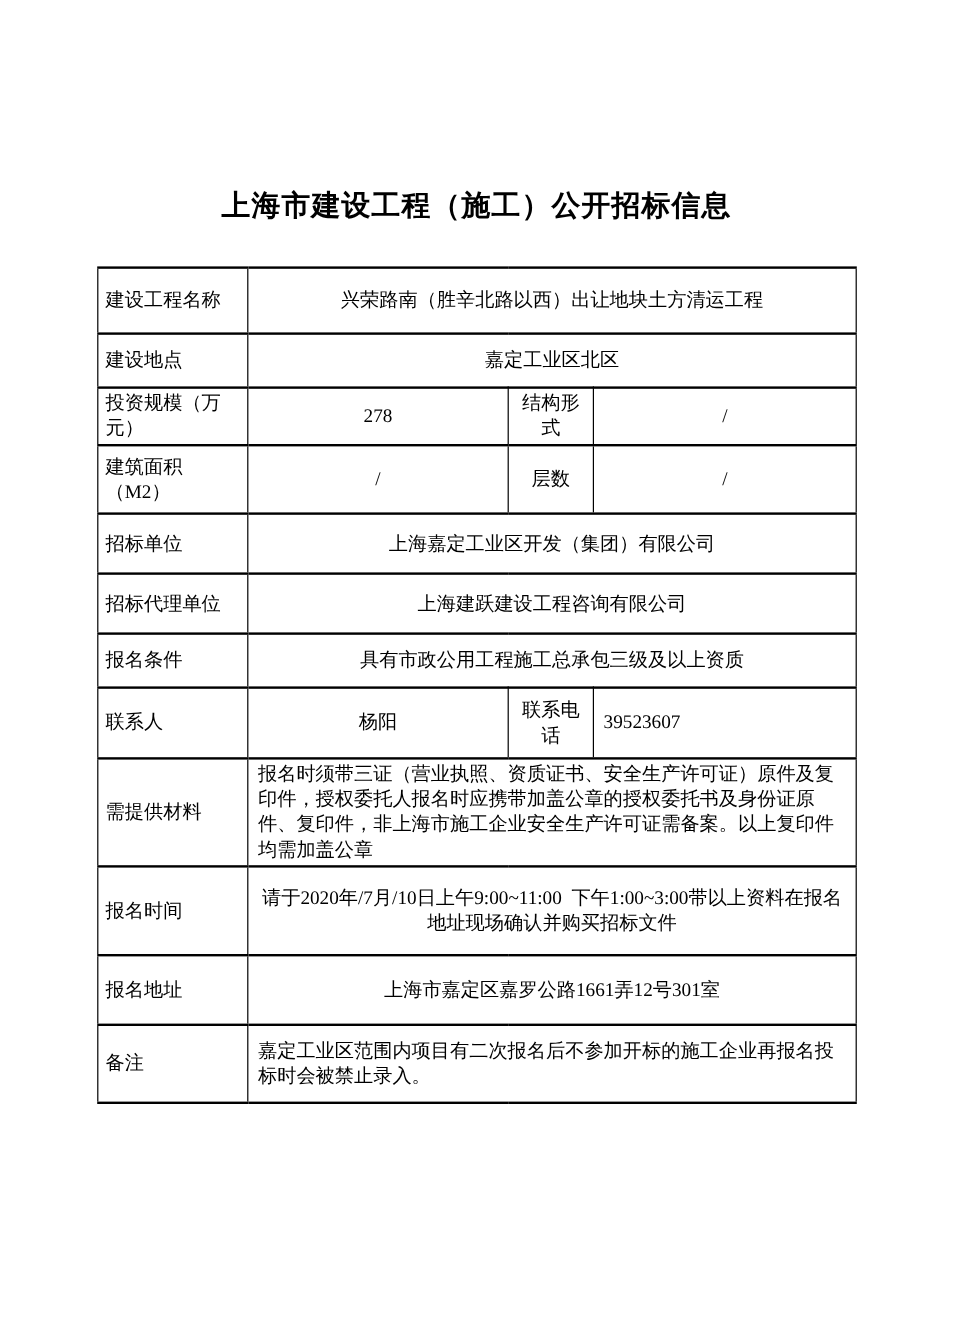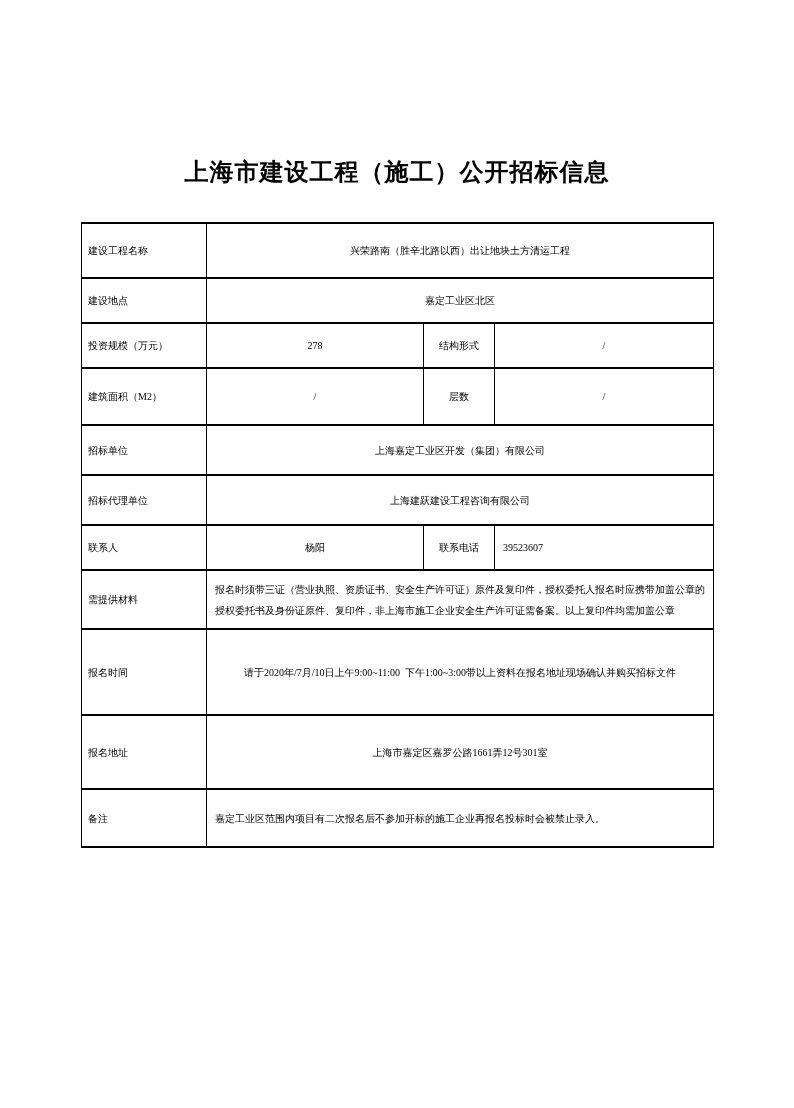--- a/index.html
+++ b/index.html
@@ -32,21 +32,21 @@
     left: 81px;
     top: 222px;
     width: 632px;
     border-collapse: collapse;
     table-layout: fixed;
   }
   .info-table td {
     border: 1px solid #000000;
     border-top: 2px solid #000000;
     border-bottom: 2px solid #000000;
-    font-size: 10px;
+    font-size: 16px;
     line-height: 21px;
     vertical-align: middle;
     padding: 2px 4px;
     overflow: hidden;
   }
   .info-table .lbl {
     text-align: left;
     padding-left: 6px;
   }
   .info-table .val {
@@ -110,20 +110,24 @@
     </tr>
     <tr>
       <td class="lbl">招标单位</td>
       <td class="val" colspan="3">上海嘉定工业区开发（集团）有限公司</td>
     </tr>
     <tr>
       <td class="lbl">招标代理单位</td>
       <td class="val" colspan="3">上海建跃建设工程咨询有限公司</td>
     </tr>
     <tr>
+      <td class="lbl">报名条件</td>
+      <td class="val" colspan="3">具有市政公用工程施工总承包三级及以上资质</td>
+    </tr>
+    <tr>
       <td class="lbl">联系人</td>
       <td class="val">杨阳</td>
       <td class="val">联系电话</td>
       <td class="val left">39523607</td>
     </tr>
     <tr>
       <td class="lbl">需提供材料</td>
       <td class="val left" colspan="3">报名时须带三证（营业执照、资质证书、安全生产许可证）原件及复印件，授权委托人报名时应携带加盖公章的授权委托书及身份证原件、复印件，非上海市施工企业安全生产许可证需备案。以上复印件均需加盖公章</td>
     </tr>
     <tr>

